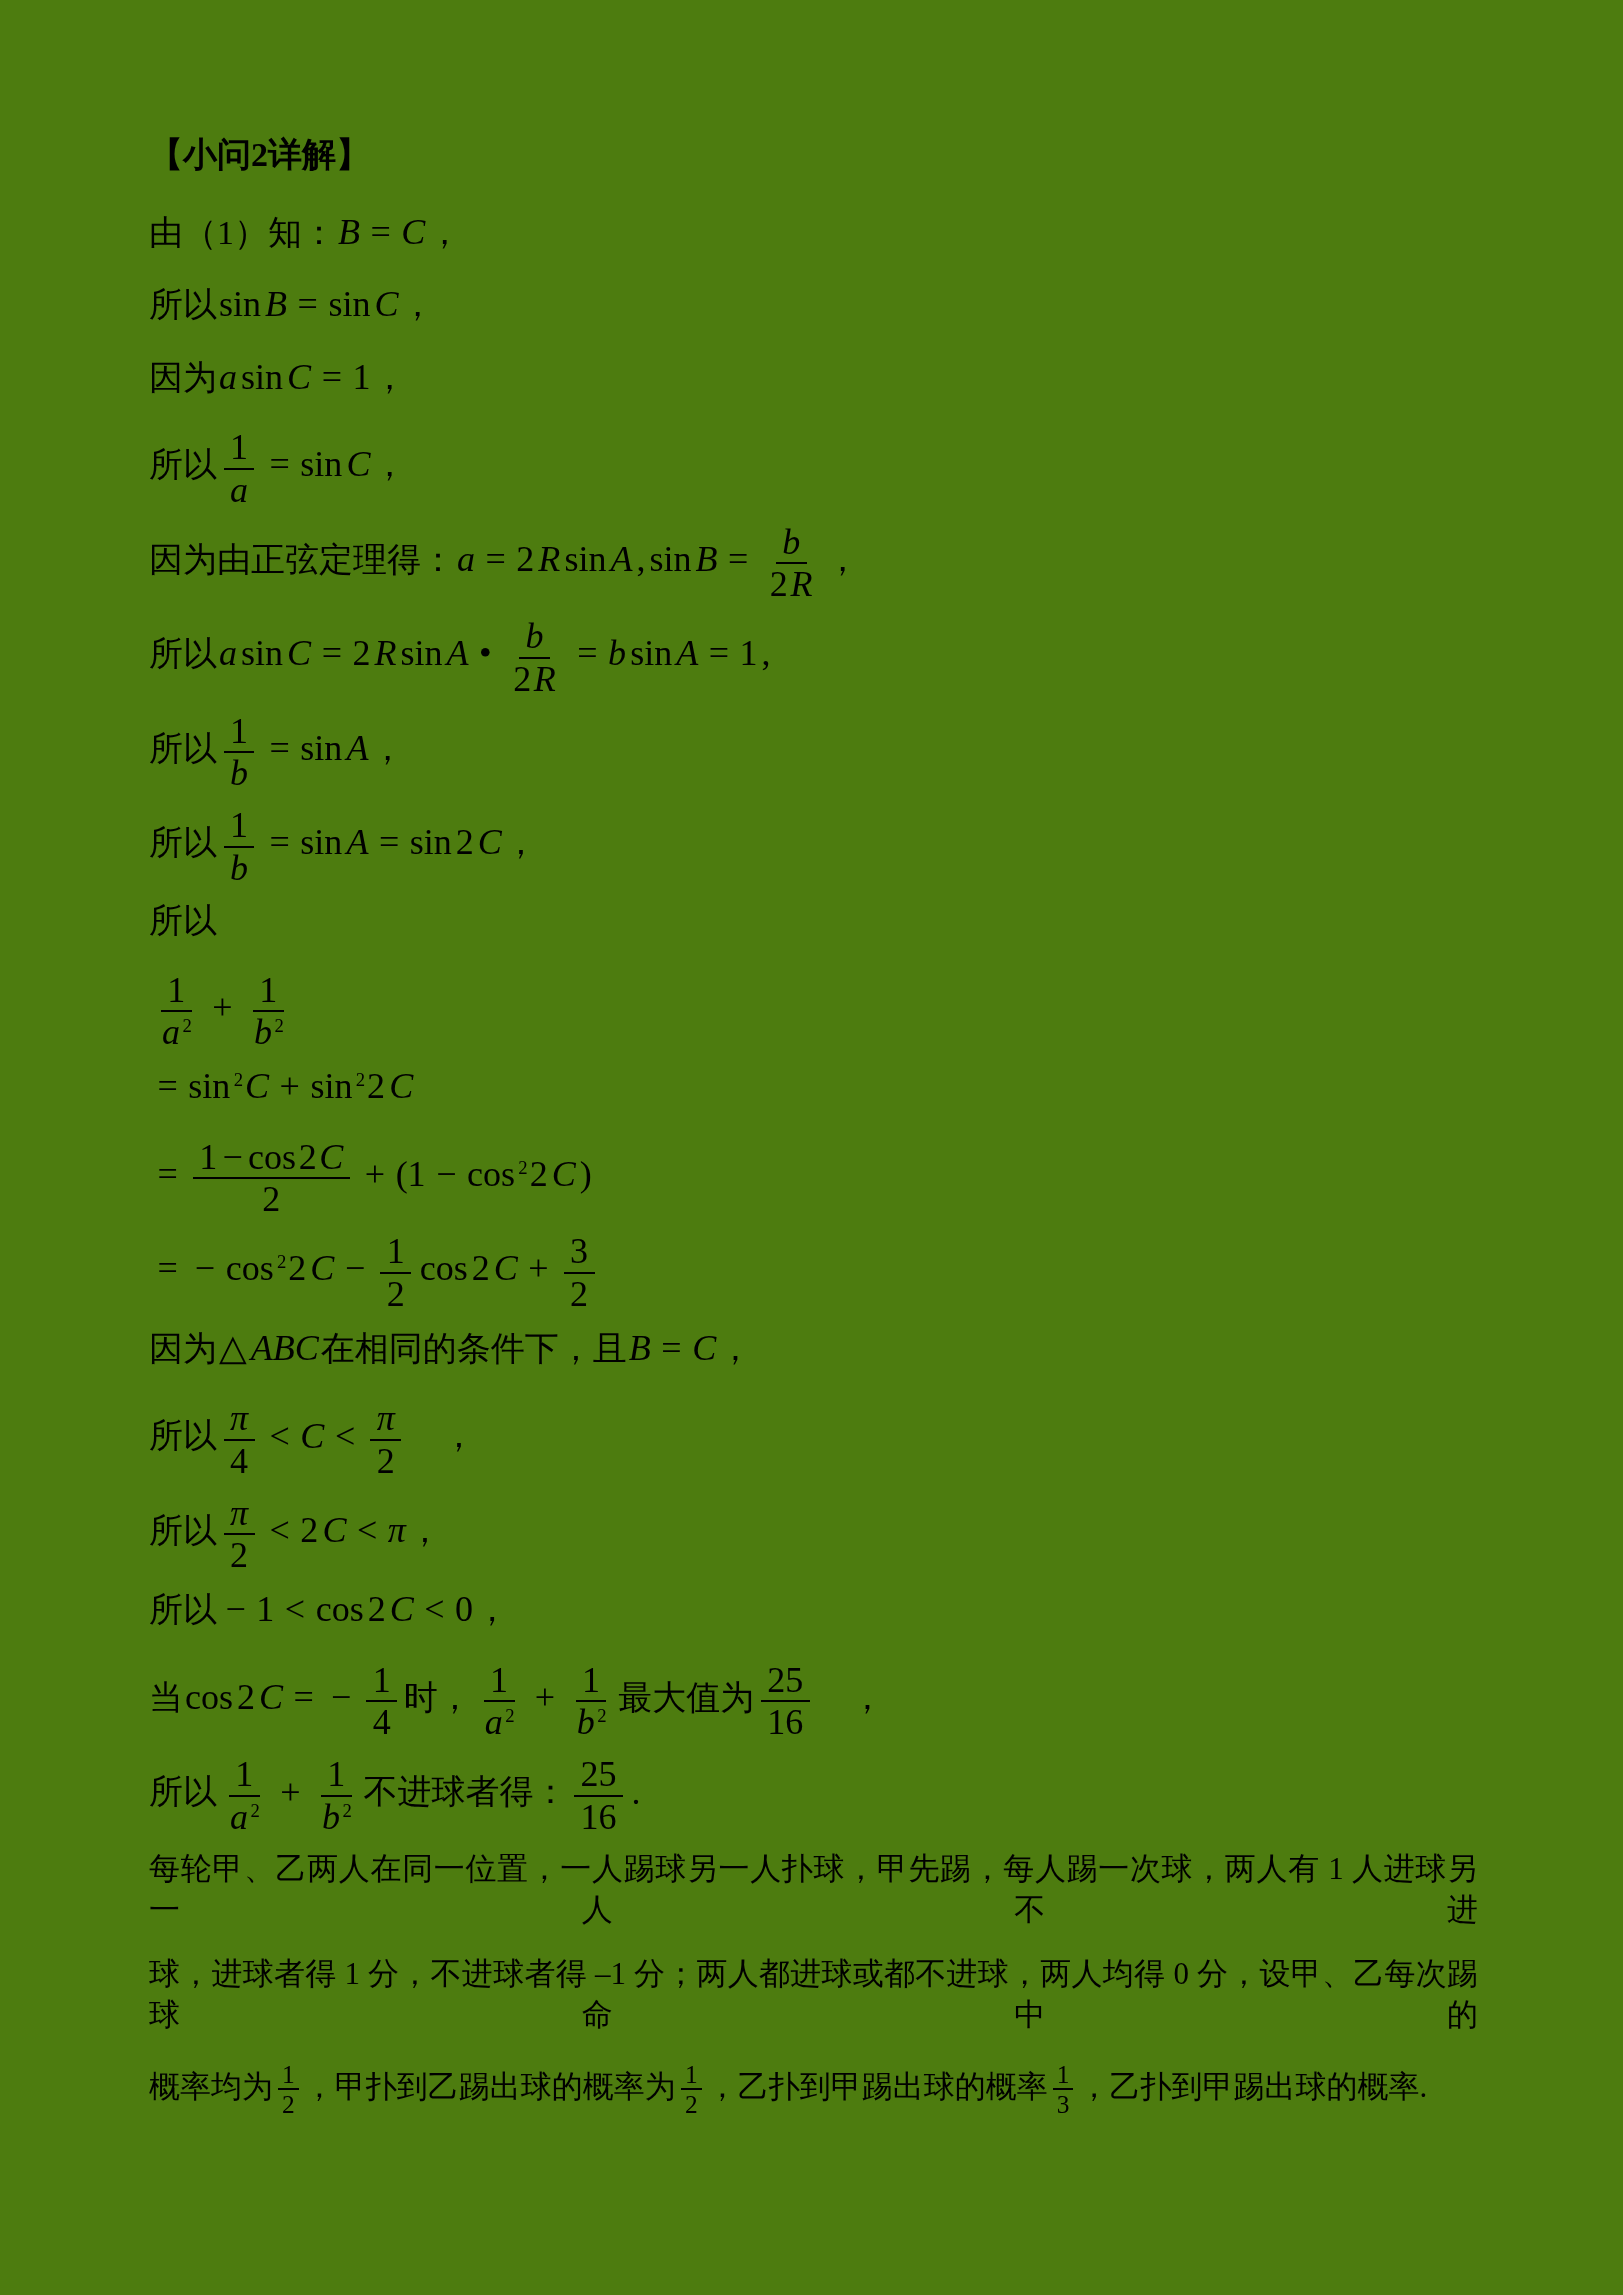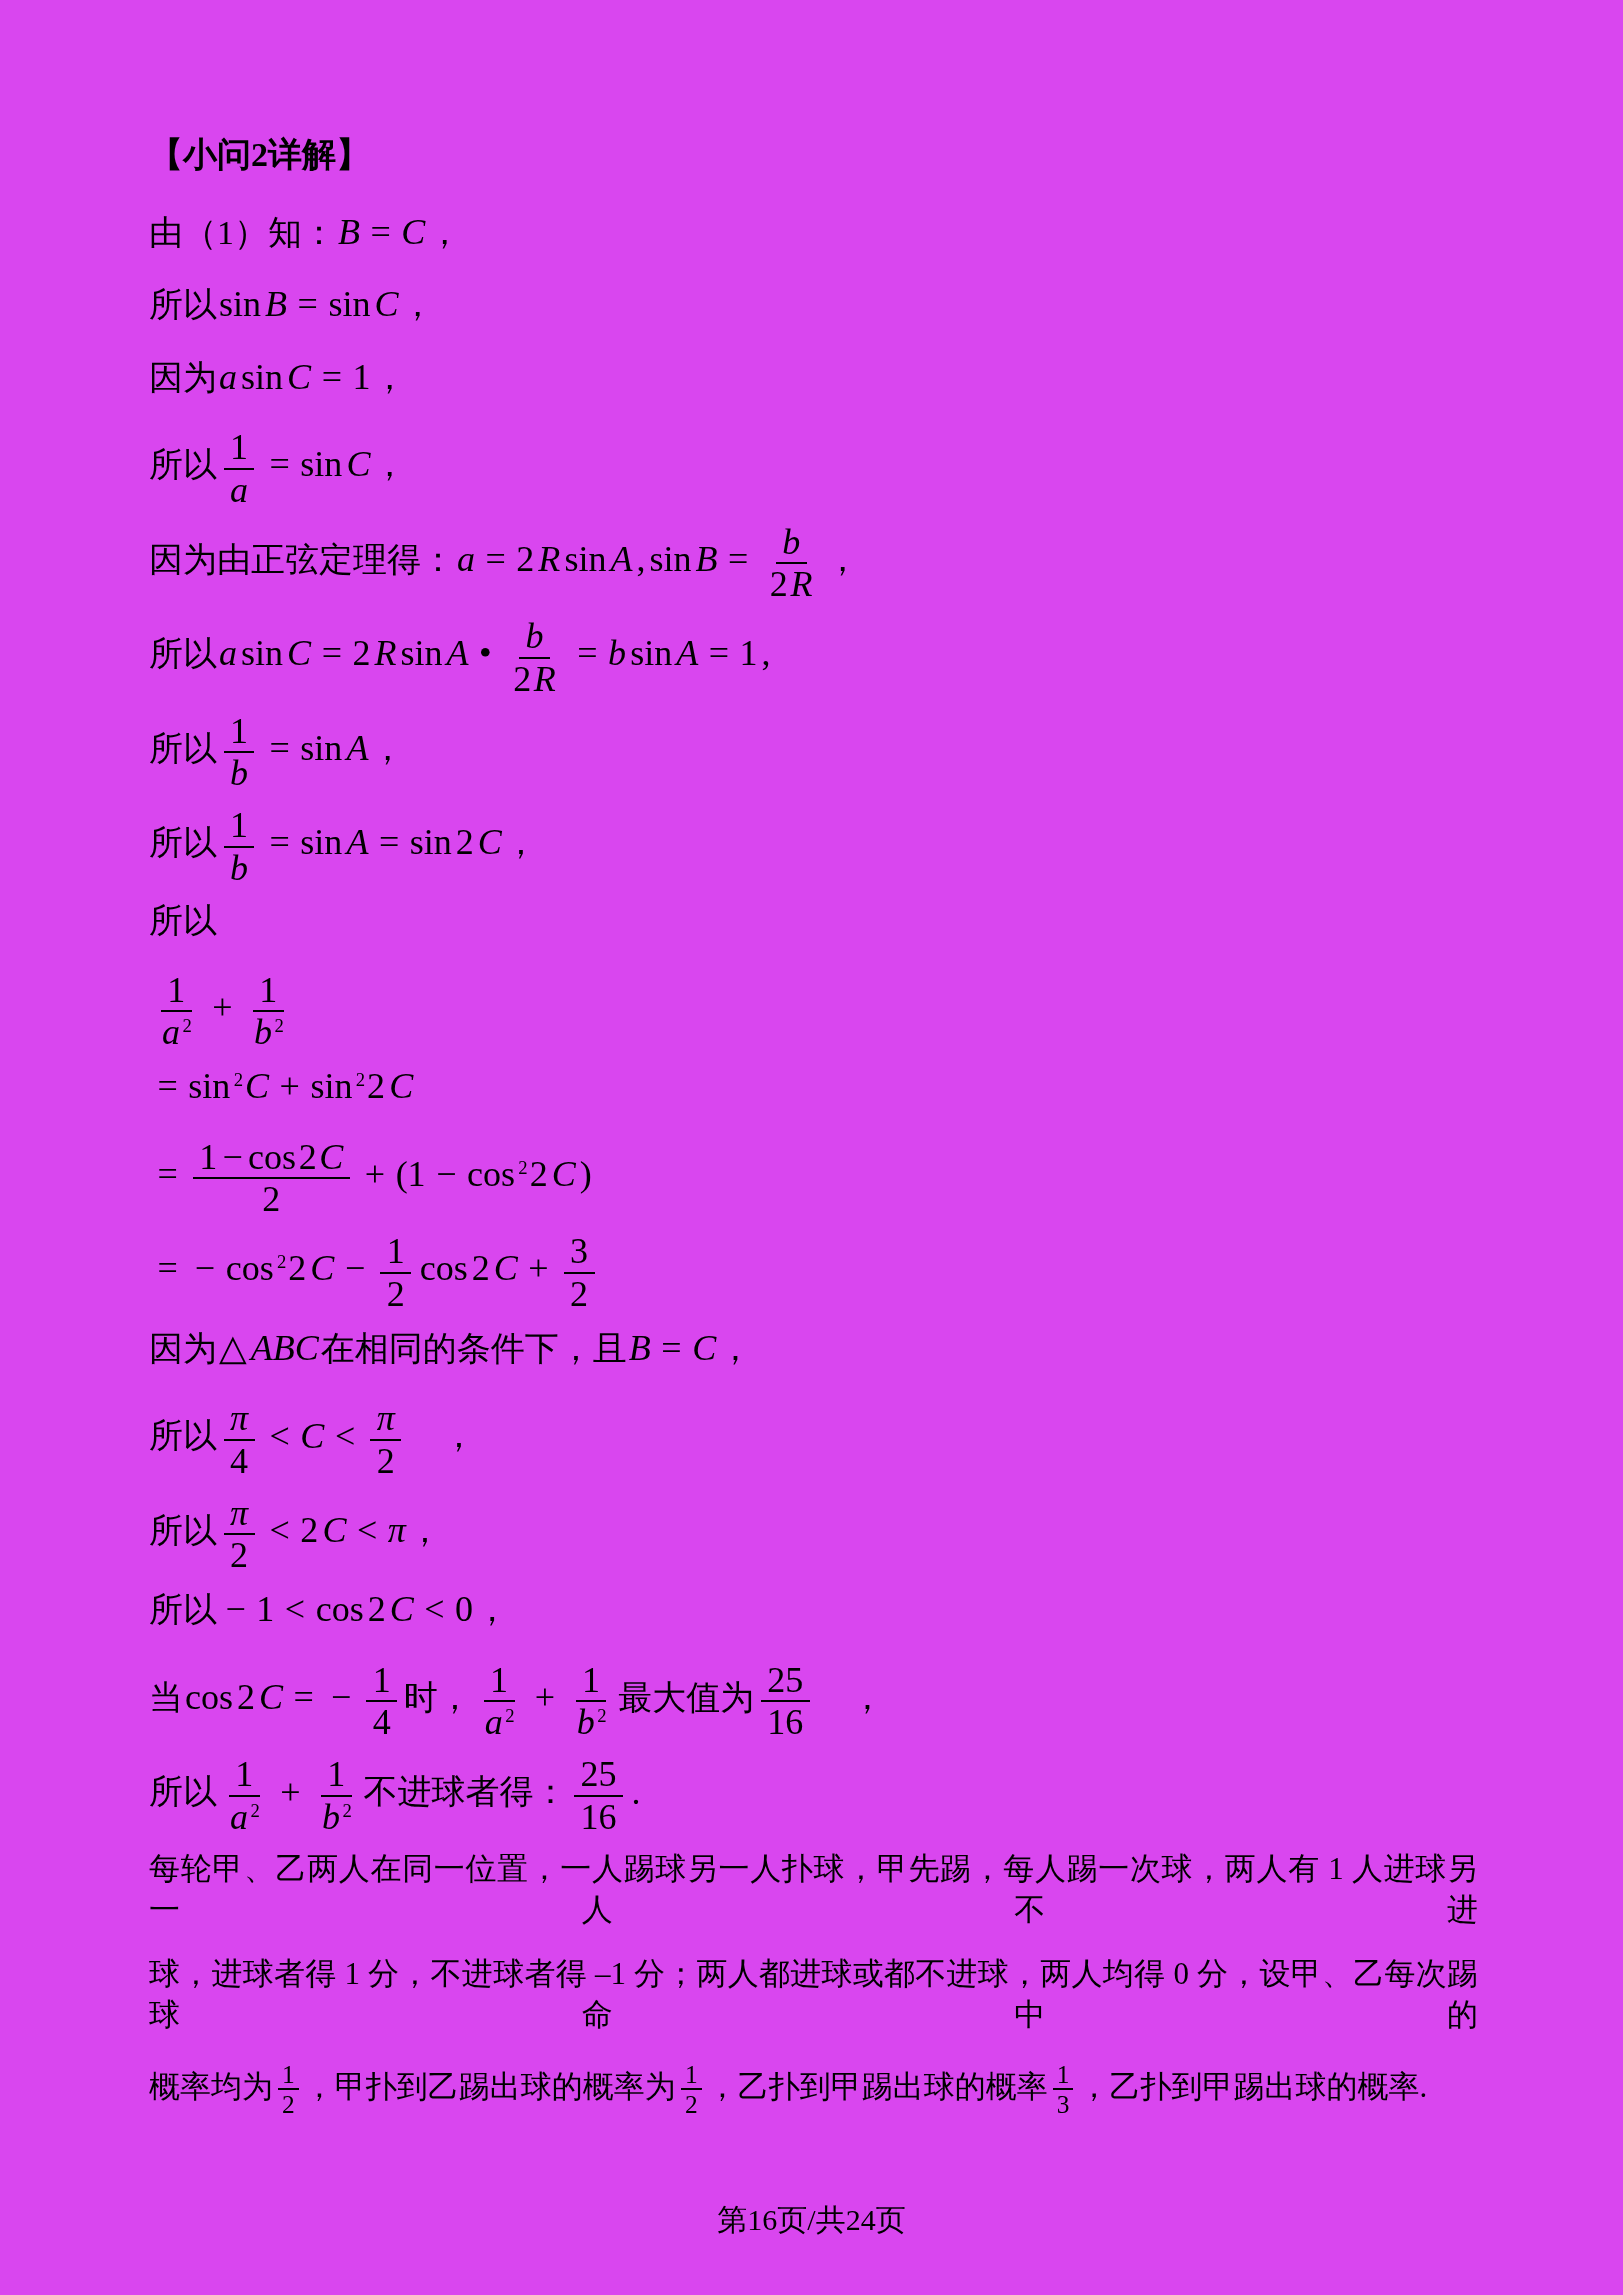--- a/index.html
+++ b/index.html
@@ -1,19 +1,19 @@
 <!DOCTYPE html>
 <html style="font-size:10.5px"><head>
 <meta charset="utf-8">
 <style>
   html,body{margin:0;padding:0;background:#888;}
   .page{
     position:relative;
     width:1623px;height:2295px;
-    background:#d946ef;
+    background:#4d7c0f;
     color:#000;
     font-family:"Liberation Serif","DejaVu Serif",serif;
     overflow:hidden;
   }
   .content{
     position:absolute;
     left:149px;top:134px;right:145px;
   }
   .line{
     font-size:34px;
@@ -150,15 +150,14 @@
           <span class="fn"><span class="r">1</span></span>
           <span class="fd"><span class="r">2</span></span>
         </span><span class="t">，甲扑到乙踢出球的概率为</span><span class="f">
           <span class="fn"><span class="r">1</span></span>
           <span class="fd"><span class="r">2</span></span>
         </span><span class="t">，乙扑到甲踢出球的概率</span><span class="f">
           <span class="fn"><span class="r">1</span></span>
           <span class="fd"><span class="r">3</span></span>
         </span><span class="t">，乙扑到甲踢出球的概率.</span></div>
     </div>
-  <div class="footer">第16页/共24页</div>
 </div>
 
 
 </body></html>

